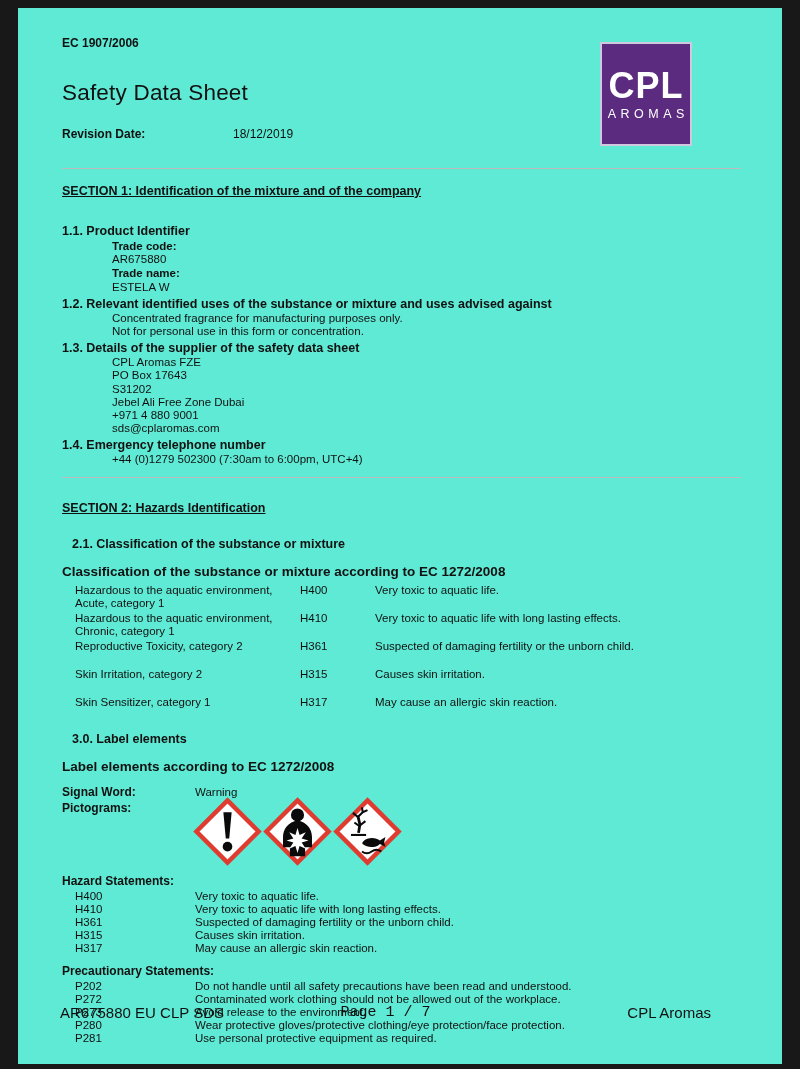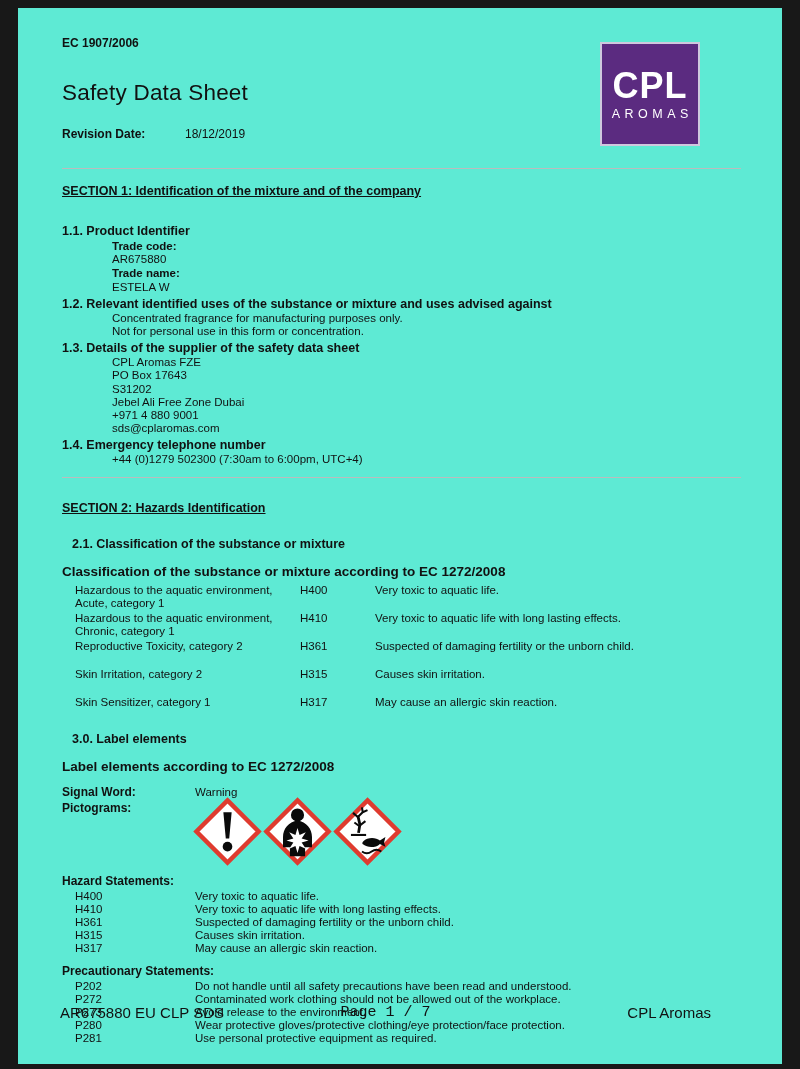--- a/index.html
+++ b/index.html
@@ -7,25 +7,25 @@
   body { font-family:"Liberation Sans","DejaVu Sans",sans-serif; color:#111; }
 
   .page {
     position:absolute; left:18px; top:8px; width:764px; height:1056px;
     background:#5eead4; overflow:hidden;
   }
 
   
   .reg { margin:28px 0 0 44px; font-size:12px; font-weight:bold; line-height:14px; }
   .title { margin:30px 0 0 44px; font-size:22.5px; font-weight:400; line-height:26px; letter-spacing:.2px; }
-  .revision { margin:21px 0 0 44px; display:flex; font-size:12px; line-height:14px; }
+  .revision { margin:21px 0 0 44px; display:flex; font-size:12px; line-height:14px;gap:48px; }
   .revision .lbl { font-weight:bold; width:123px; }
 
   .logo {
-    position:absolute; left:582px; top:34px; width:100px; height:104px;
+    position:absolute; left:582px; top:34px; width:92px; height:104px;
     background:#5b2b80; border:2px solid #cfc8de;
     display:flex; flex-direction:column; align-items:center; justify-content:center;
     color:#fff;
   }
   .logo .l1 { font-size:36px; font-weight:bold; letter-spacing:1px; line-height:36px; }
   .logo .l2 { font-size:12.5px; letter-spacing:4.5px; margin-top:3px; text-indent:4.5px; }
 
   hr.rule { border:none; border-top:1px solid #bcbcbc; margin:27px 41px 0 44px; }
   hr.rule2 { margin-top:10px; }
 

